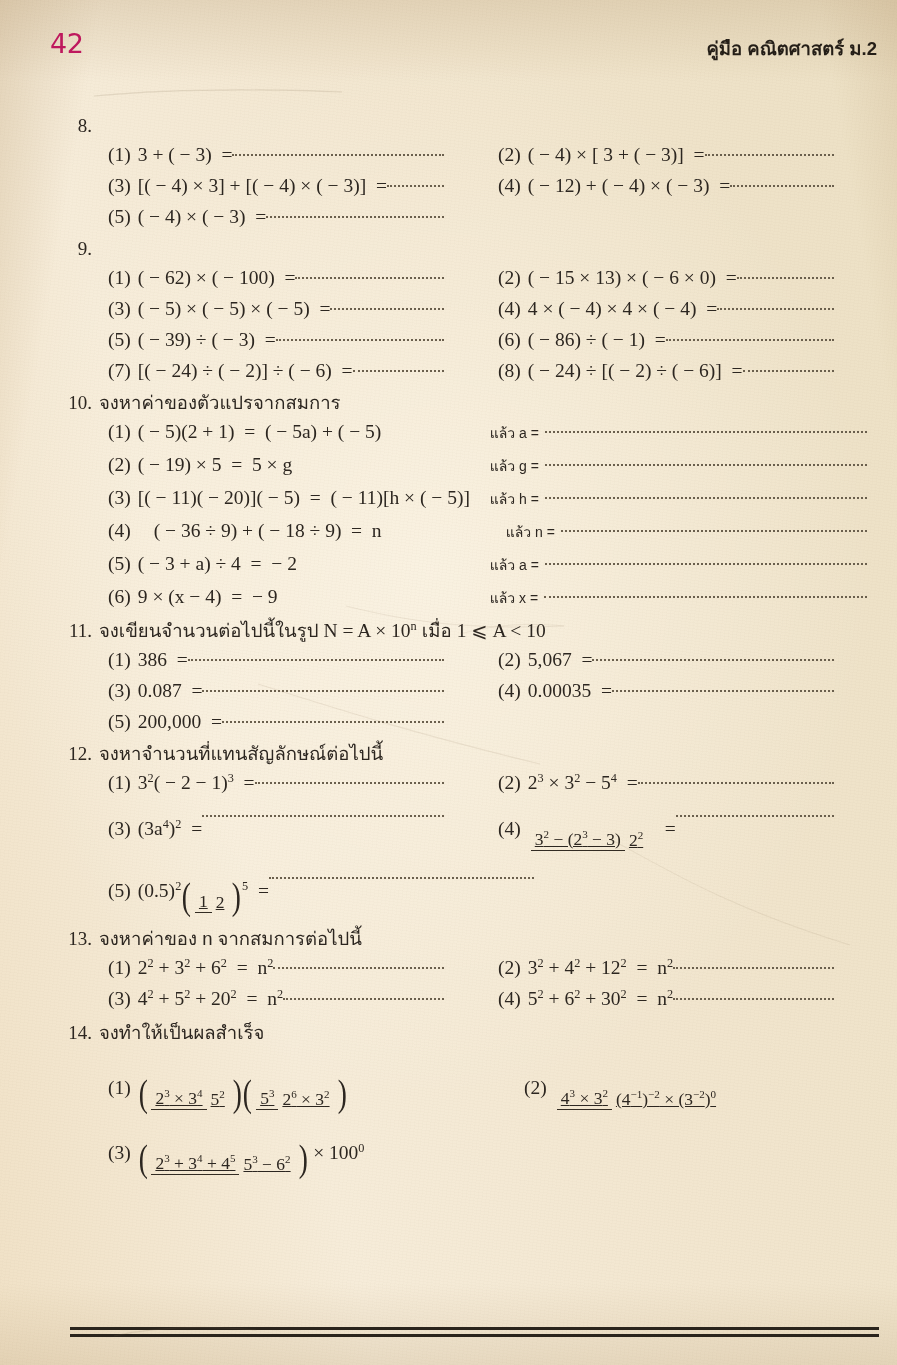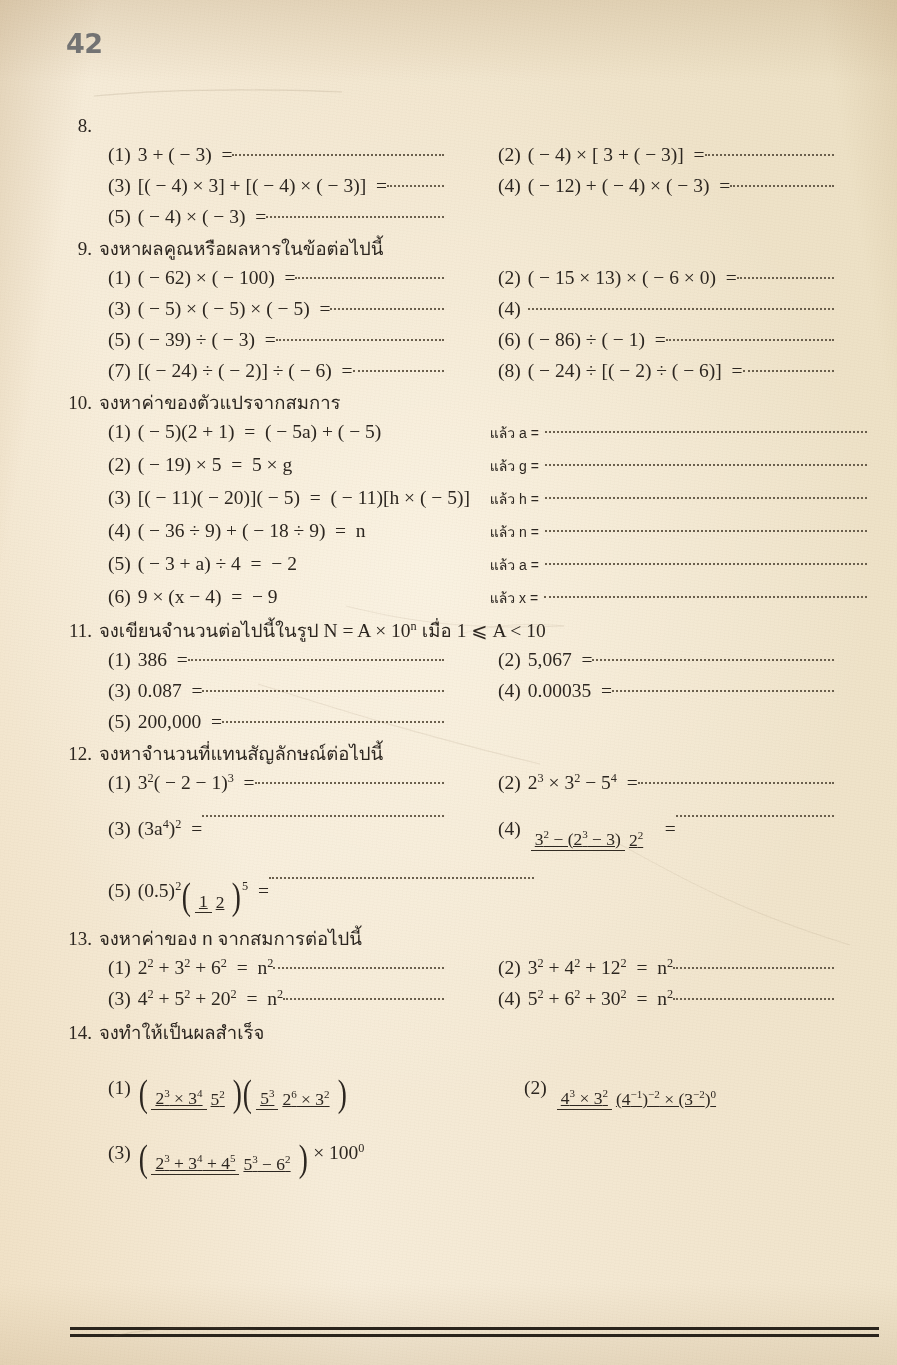--- a/index.html
+++ b/index.html
@@ -30,23 +30,23 @@
       repeating-linear-gradient(8deg, rgba(120,95,60,0.030) 0 1px, rgba(255,255,255,0) 1px 3px),
       repeating-linear-gradient(97deg, rgba(120,95,60,0.022) 0 1px, rgba(255,255,255,0) 1px 4px);
   }
   #page { position: absolute; inset: 0; }
 
   
   #header {
     position: absolute; left: 0; right: 0; top: 28px; height: 44px;
   }
   #page-num {
-    position: absolute; left: 66px; top: 0;
+    position: absolute; left: 50px; top: 0;
     font-family: "DejaVu Sans", sans-serif;
-    font-weight: bold; font-size: 27px; color: #737373;
+    font-weight: normal; font-size: 27px; color: #be185d;
     letter-spacing: -.5px;
   }
   #book-title {
     position: absolute; right: 20px; top: 6px;
     font-family: "Liberation Sans", sans-serif;
     font-weight: bold; font-size: 18.5px; color: #241e17;
     white-space: nowrap;
   }
 
   
@@ -117,20 +117,21 @@
 </head>
 <body>
 
 <div id="paper"></div>
 <div id="grain"></div>
 
 <div id="page">
 
   <div id="header">
     <div id="page-num">42</div>
+    <div id="book-title">คู่มือ คณิตศาสตร์ ม.2</div>
   </div>
 
   <div id="content">
 
     <div class="exercise" style="margin-bottom:3px;">
       <div class="ex-head">
         <span class="ex-num">8.</span>
       </div>
       <div class="items">
         <div class="row">
@@ -163,21 +164,20 @@
             <span class="expr">( − 4) × ( − 3)&nbsp; =</span>
             <span class="blank"></span>
           </div>
         </div>
       </div>
     </div>
 
     <div class="exercise" style="margin-bottom:3px;">
       <div class="ex-head">
         <span class="ex-num">9.</span>
-        <span class="ex-title">จงหาผลคูณหรือผลหารในข้อต่อไปนี้</span>
       </div>
       <div class="items">
         <div class="row">
           <div class="cell col">
             <span class="lbl">(1)</span>
             <span class="expr">( − 62) × ( − 100)&nbsp; =</span>
             <span class="blank"></span>
           </div>
           <div class="cell col">
             <span class="lbl">(2)</span>
@@ -186,20 +186,21 @@
           </div>
         </div>
         <div class="row">
           <div class="cell col">
             <span class="lbl">(3)</span>
             <span class="expr">( − 5) × ( − 5) × ( − 5)&nbsp; =</span>
             <span class="blank"></span>
           </div>
           <div class="cell col">
             <span class="lbl">(4)</span>
+            <span class="expr">4 × ( − 4) × 4 × ( − 4)&nbsp; =</span>
             <span class="blank"></span>
           </div>
         </div>
         <div class="row">
           <div class="cell col">
             <span class="lbl">(5)</span>
             <span class="expr">( − 39) ÷ ( − 3)&nbsp; =</span>
             <span class="blank"></span>
           </div>
           <div class="cell col">
@@ -249,21 +250,21 @@
           <div class="cell wide">
             <span class="lbl">(3)</span>
             <span class="expr" style="width:352px;">[( − 11)( − 20)]( − 5)&nbsp; =&nbsp; ( − 11)[h × ( − 5)]</span>
             <span class="then">แล้ว h  =</span>
             <span class="blank"></span>
           </div>
         </div>
         <div class="row">
           <div class="cell wide">
             <span class="lbl">(4)</span>
-            <span class="expr" style="width:352px;">( − 36 ÷ 9) + ( − 18 ÷ 9)&nbsp; =&nbsp; n</span>
+            <span class="expr" style="width:352px;margin-left:16px;">( − 36 ÷ 9) + ( − 18 ÷ 9)&nbsp; =&nbsp; n</span>
             <span class="then">แล้ว n  =</span>
             <span class="blank"></span>
           </div>
         </div>
         <div class="row">
           <div class="cell wide">
             <span class="lbl">(5)</span>
             <span class="expr" style="width:352px;">( − 3 + a) ÷ 4&nbsp; =&nbsp; − 2</span>
             <span class="then">แล้ว a  =</span>
             <span class="blank"></span>

